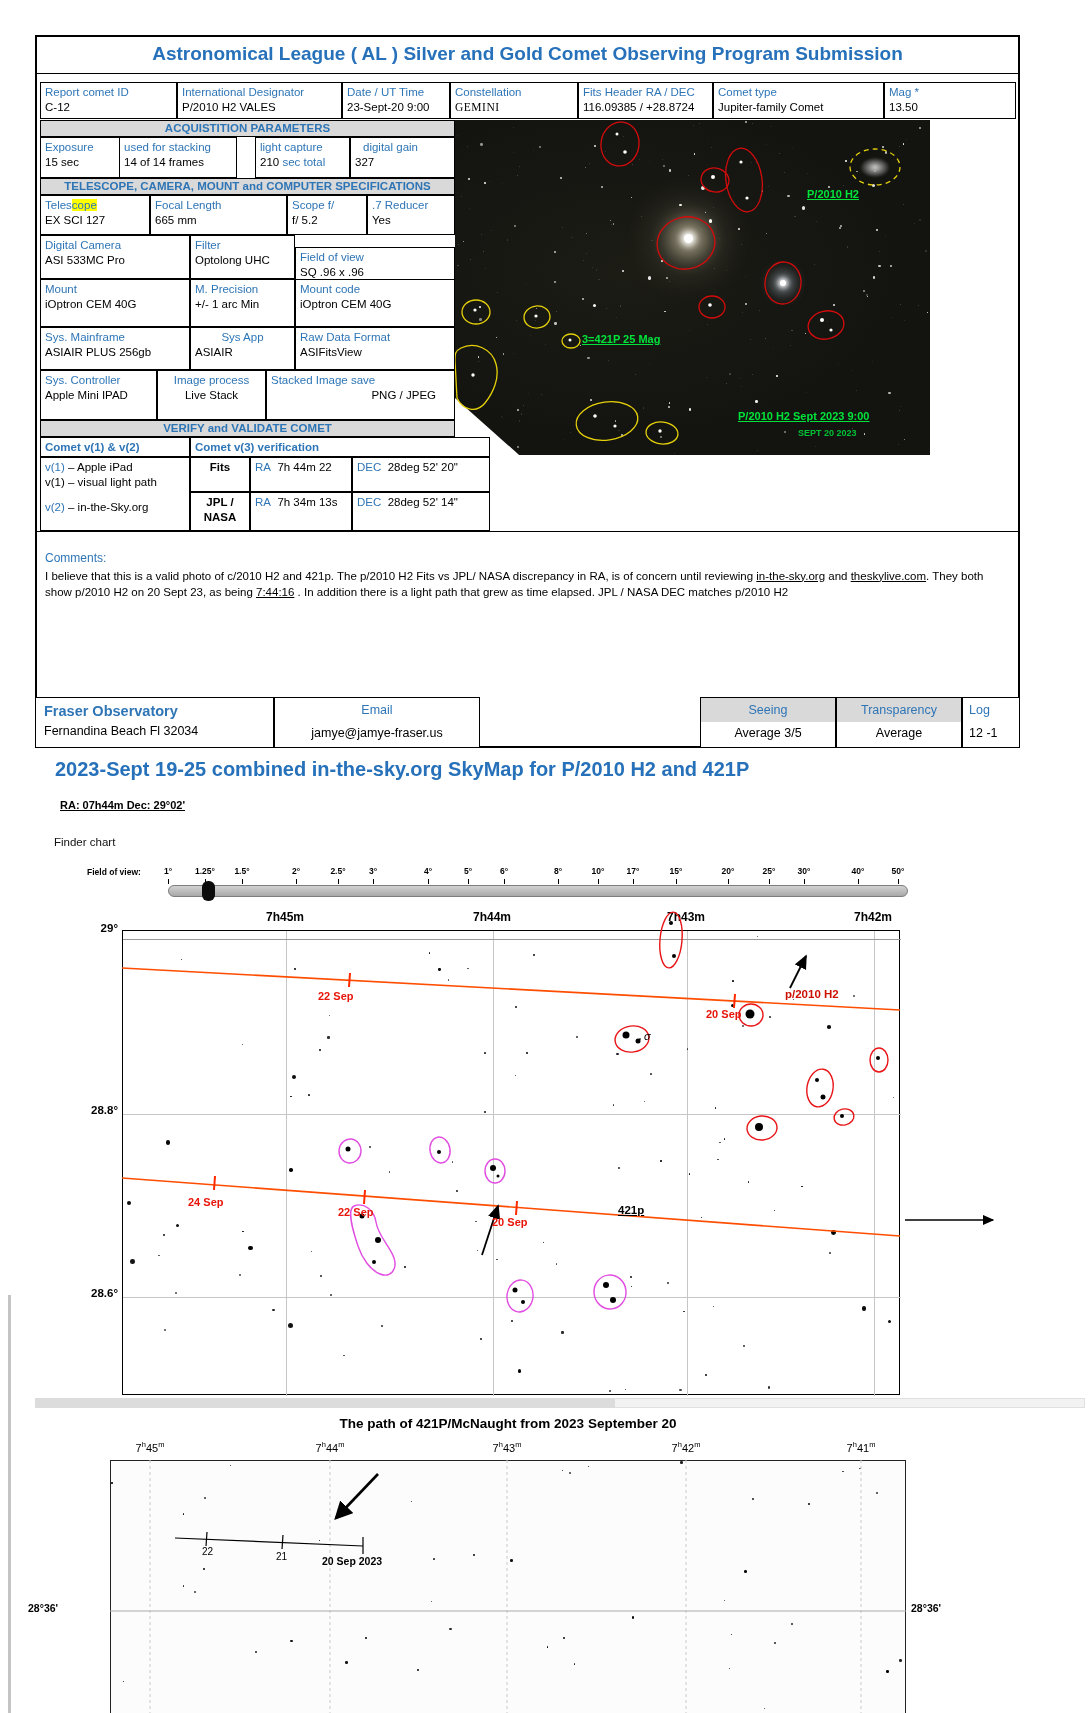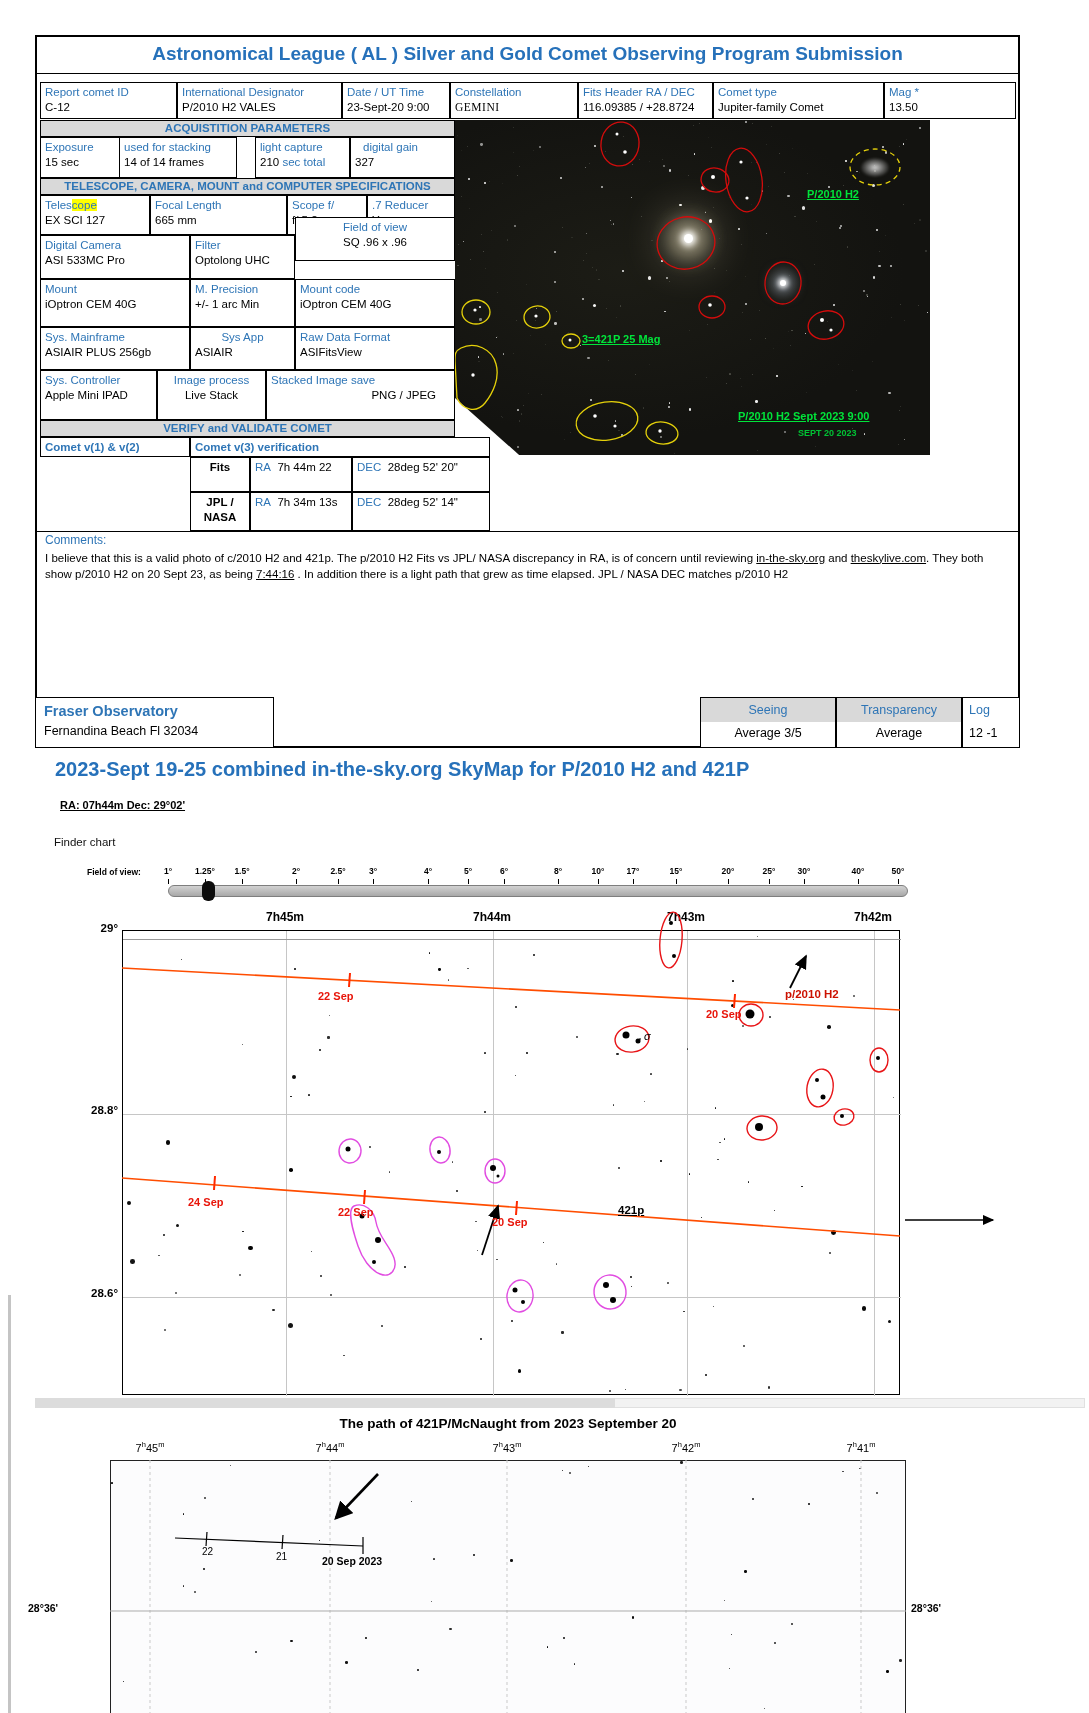--- a/index.html
+++ b/index.html
@@ -111,21 +111,21 @@
   </div>
 
   <div class="cell" style="left:40px;top:235px;width:150px;height:44px;">
     <span class="lbl">Digital Camera</span>
     <span class="val">ASI 533MC Pro</span>
   </div>
   <div class="cell" style="left:190px;top:235px;width:105px;height:44px;">
     <span class="lbl">Filter</span>
     <span class="val">Optolong UHC</span>
   </div>
-  <div class="cell" style="left:295px;top:217px;width:160px;height:44px;text-align:center;">
+  <div class="cell" style="left:295px;top:247px;width:160px;height:44px;">
     <span class="lbl">Field of view</span>
     <span class="val">SQ .96 x .96</span>
   </div>
 
   <div class="cell" style="left:40px;top:279px;width:150px;height:48px;">
     <span class="lbl">Mount</span>
     <span class="val">iOptron CEM 40G</span>
   </div>
   <div class="cell" style="left:190px;top:279px;width:105px;height:48px;">
     <span class="lbl">M. Precision</span>
@@ -163,20 +163,25 @@
   </div>
 
   <div class="bar" style="left:40px;top:420px;width:415px;height:17px;">VERIFY and VALIDATE COMET</div>
   <div class="cell" style="left:40px;top:437px;width:150px;height:20px;">
     <span class="lbl" style="font-weight:bold;">Comet  v(1) &amp; v(2)</span>
   </div>
   <div class="cell" style="left:190px;top:437px;width:300px;height:20px;">
     <span class="lbl" style="font-weight:bold;">Comet v(3)  verification</span>
   </div>
 
+  <div class="cell" style="left:40px;top:457px;width:150px;height:74px;">
+    <span class="val"><span class="vblue">v(1)</span><span> – Apple iPad</span></span>
+    <span class="val">v(1) – visual light path</span>
+    <span class="val" style="margin-top:10px;"><span class="vblue">v(2)</span><span> – in-the-Sky.org</span></span>
+  </div>
 
   <div class="cell" style="left:190px;top:457px;width:60px;height:35px;">
     <span class="val vbold tc">Fits</span>
   </div>
   <div class="cell" style="left:250px;top:457px;width:102px;height:35px;">
     <span class="val"><span class="vblue">RA</span>&nbsp; <span>7h 44m 22</span></span>
   </div>
   <div class="cell" style="left:352px;top:457px;width:138px;height:35px;">
     <span class="val"><span class="vblue">DEC</span>&nbsp; <span>28deg 52' 20"</span></span>
   </div>
@@ -185,28 +190,32 @@
     <span class="val vbold tc">JPL /</span>
     <span class="val vbold tc">NASA</span>
   </div>
   <div class="cell" style="left:250px;top:492px;width:102px;height:39px;">
     <span class="val"><span class="vblue">RA</span>&nbsp; <span>7h 34m 13s</span></span>
   </div>
   <div class="cell" style="left:352px;top:492px;width:138px;height:39px;">
     <span class="val"><span class="vblue">DEC</span>&nbsp; <span>28deg 52' 14"</span></span>
   </div>
 
-  <div class="abs" style="left:37px;top:531px;width:981px;height:166px;border-top:1px solid #000;box-sizing:border-box;padding:0 8px;font-size:11.5px;line-height:16.5px;">
+  <div class="abs" style="left:37px;top:531px;width:981px;height:166px;border-top:1px solid #000;box-sizing:border-box;padding:18px 8px;font-size:11.5px;line-height:16.5px;">
     <div class="vblue" style="font-size:12px;">Comments:</div>
     <div style="margin-top:1px;"><span>I believe that this is a valid photo of c/2010 H2 and 421p. The p/2010 H2 Fits vs JPL/ NASA discrepancy in RA, is of concern until reviewing </span><span class="useg">in-the-sky.org</span><span> and </span><span class="useg">theskylive.com</span><span>. They both show p/2010 H2 on 20 Sept 23, as being </span><span class="useg">7:44:16</span><span> . In addition there is a light path that grew as time elapsed.  JPL / NASA DEC matches p/2010 H2</span></div>
   </div>
 
   <div class="cell" style="left:35px;top:697px;width:239px;height:51px;padding:3px 8px;">
     <span style="display:block;color:#2e75b6;font-weight:bold;font-size:14.5px;line-height:21px;">Fraser Observatory</span>
     <span style="display:block;font-size:12.5px;line-height:19px;">Fernandina Beach Fl 32034</span>
+  </div>
+  <div class="cell" style="left:274px;top:697px;width:206px;height:51px;padding:0;">
+    <span class="tc" style="display:block;color:#2e75b6;font-size:12.5px;line-height:24px;">Email</span>
+    <span class="tc" style="display:block;font-size:12.5px;line-height:22px;">jamye@jamye-fraser.us</span>
   </div>
   <div class="cell" style="left:700px;top:697px;width:136px;height:51px;padding:0;">
     <span class="tc" style="display:block;background:#d9d9d9;color:#2e75b6;font-size:12.5px;line-height:24px;">Seeing</span>
     <span class="tc" style="display:block;font-size:12.5px;line-height:22px;">Average 3/5</span>
   </div>
   <div class="cell" style="left:836px;top:697px;width:126px;height:51px;padding:0;">
     <span class="tc" style="display:block;background:#d9d9d9;color:#2e75b6;font-size:12.5px;line-height:24px;">Transparency</span>
     <span class="tc" style="display:block;font-size:12.5px;line-height:22px;">Average</span>
   </div>
   <div class="cell" style="left:962px;top:697px;width:58px;height:51px;padding:0;">

